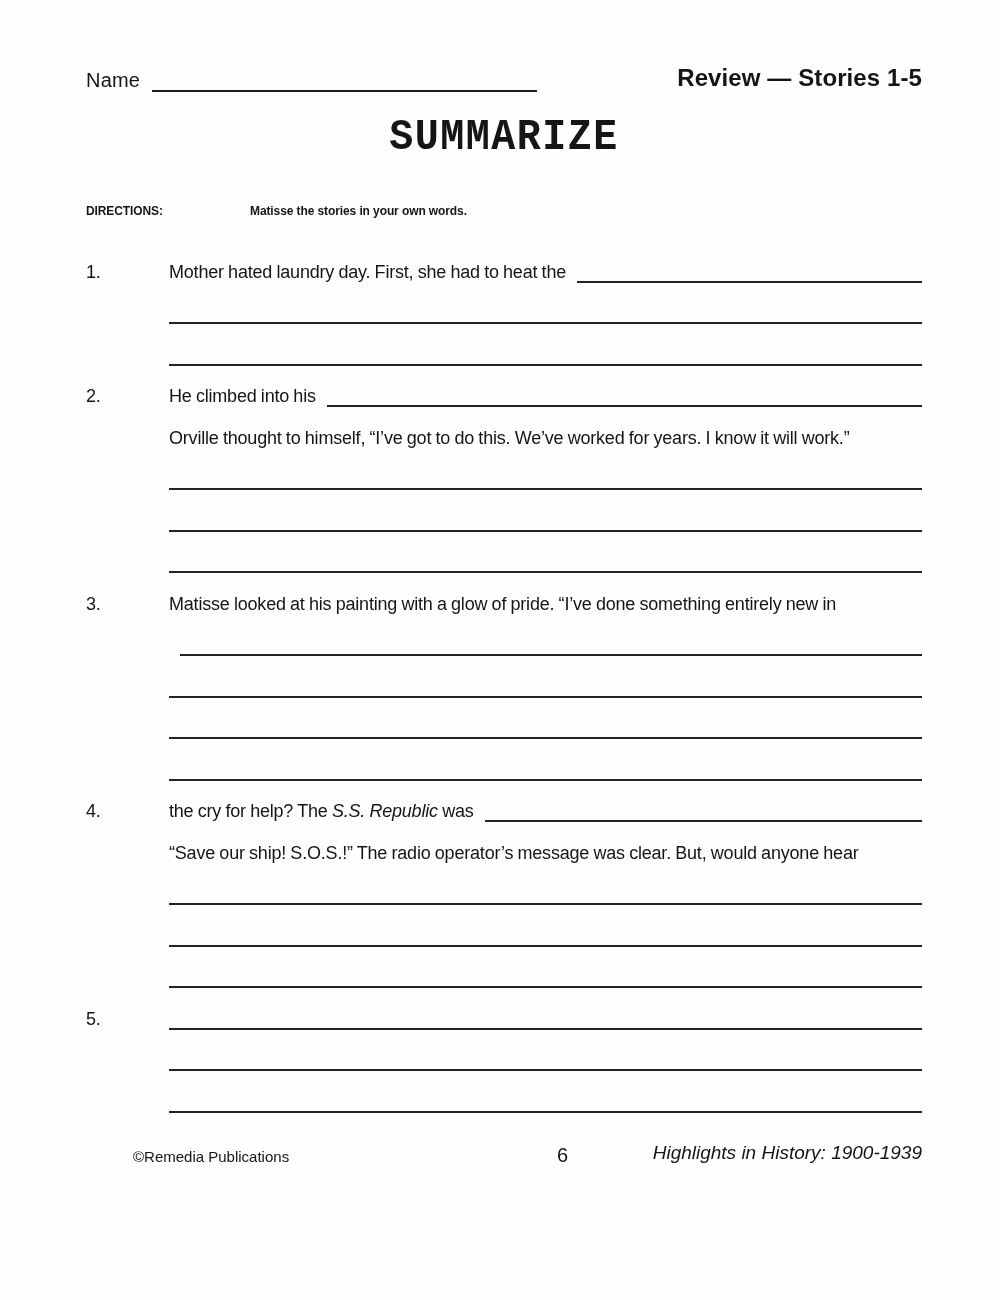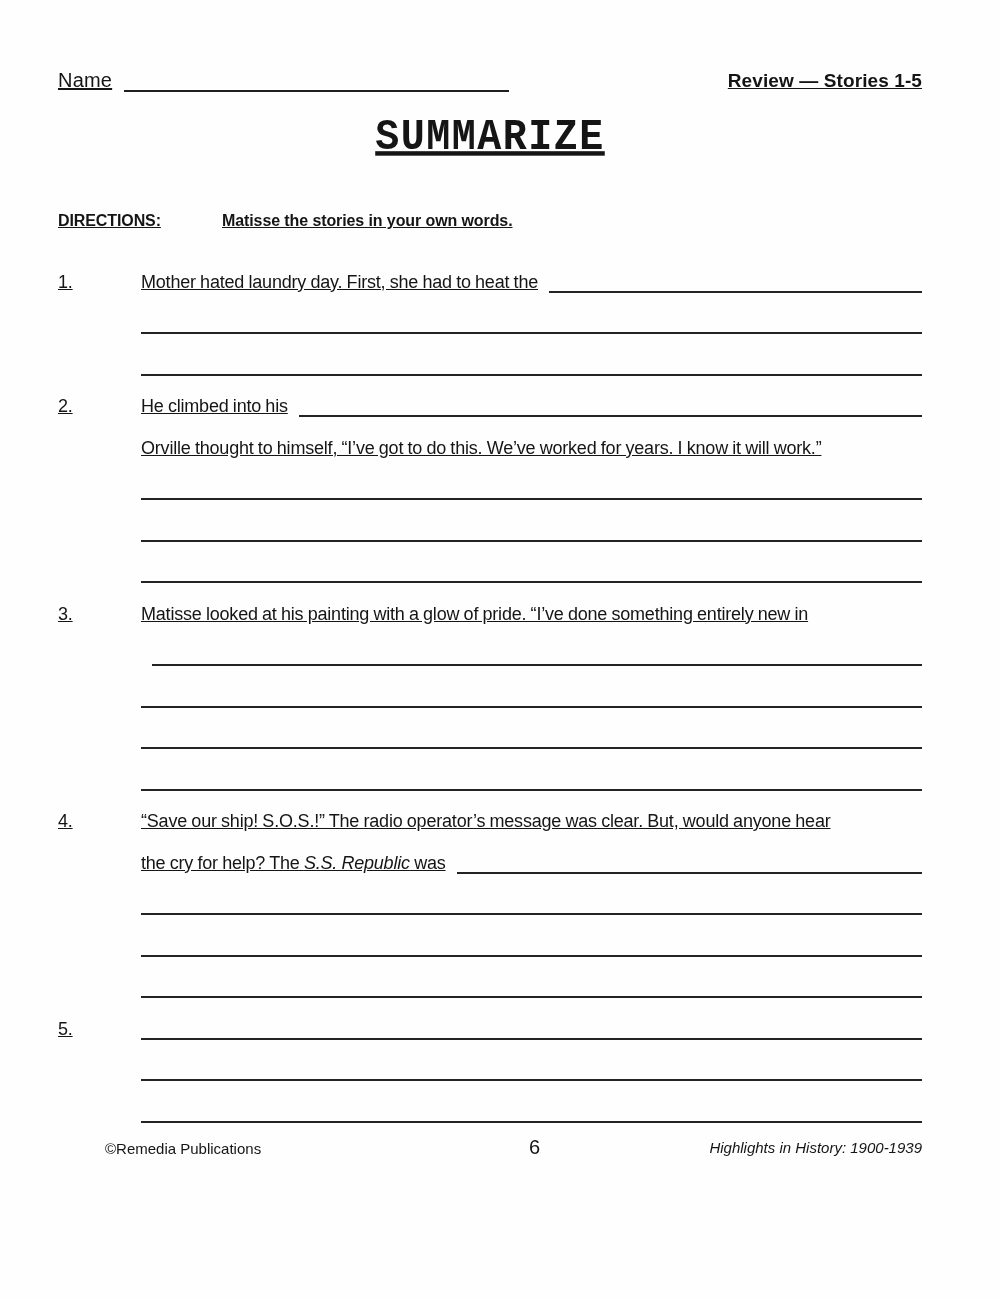--- a/index.html
+++ b/index.html
@@ -3,63 +3,62 @@
 <meta charset="utf-8">
 <style>
   html,body { margin:0; padding:0; background:#ffffff; }
   .page {
     position:relative;
     width:1000px; height:1300px;
     background:#fefefe;
     color:#151515;
     font-family:"Liberation Sans", sans-serif;
     box-sizing:border-box;
-    padding:0 78px 0 58px;
+    padding:0 78px 0 86px;
     overflow:hidden;
-    text-decoration:underline;
   }
   
   .header-row {
     margin-top:62px;
     display:flex;
     align-items:flex-end;
     height:30px;
   }
   .name-label { font-size:20px; letter-spacing:0.2px; }
   .name-line {
     width:385px;
     border-bottom:2px solid #1f1f1f;
     margin-left:12px;
     height:22px;
   }
   .review-label {
     margin-left:auto;
-    font-size:19px;
+    font-size:24px;
     font-weight:bold;
     letter-spacing:0.1px;
   }
   
   .title {
     margin-top:20px;
     text-align:center;
     font-family:"Liberation Mono", monospace;
     font-weight:bold;
     font-size:40px;
     letter-spacing:1.5px;
     transform:scaleY(1.12);
     transform-origin:top center;
     height:46px;
     line-height:46px;
   }
   
   .directions {
-    margin-top:50px;
+    margin-top:40px;
     display:flex;
     font-weight:bold;
-    font-size:16px;
+    font-size:12px;
     line-height:26px;
     letter-spacing:-0.1px;
   }
   .directions-label { flex:0 0 164px; }
   .directions-text { flex:1; }
   
   .items { margin-top:17px; }
   .item { display:flex; }
   .num-col { flex:0 0 39px; }
   .item-body { flex:1; min-width:0;margin-left:44px; }
@@ -80,35 +79,35 @@
     margin-left:11px;
     height:10px;
   }
   .blank-row-line {
     flex:1;
     border-bottom:2px solid #242424;
     height:10px;
   }
   
   .footer {
-    margin-top:12px;
+    margin-top:30px;
     position:relative;
     height:24px;
   }
   .footer-left {
     position:absolute; left:47px; bottom:2px;
     font-size:15px;
   }
   .footer-page {
     position:absolute; left:471px; bottom:0;
     font-size:20px;
   }
   .footer-right {
     position:absolute; right:0; bottom:3px;
-    font-size:15px;
+    font-size:19px;
     font-style:italic;
   }
 </style>
 </head>
 <body>
 
 <div class="page">
 
   <div class="header-row">
     <span class="name-label">Name</span>
@@ -195,25 +194,25 @@
         </div>
       </div>
       <div class="item">
         <div class="num-col">
           <div class="row">
             <span class="txt">4.</span>
           </div>
         </div>
         <div class="item-body">
           <div class="row">
+            <span class="txt"><span>the cry for help? The </span><span class="it">S.S. Republic</span><span> was</span></span>
+            <span class="inline-blank"></span>
+          </div>
+          <div class="row">
             <span class="txt"><span>“Save our ship! S.O.S.!” The radio operator’s message was clear. But, would anyone hear</span></span>
-          </div>
-          <div class="row">
-            <span class="txt"><span>the cry for help? The </span><span class="it">S.S. Republic</span><span> was</span></span>
-            <span class="inline-blank"></span>
           </div>
           <div class="row">
             <span class="blank-row-line"></span>
           </div>
           <div class="row">
             <span class="blank-row-line"></span>
           </div>
           <div class="row">
             <span class="blank-row-line"></span>
           </div>

